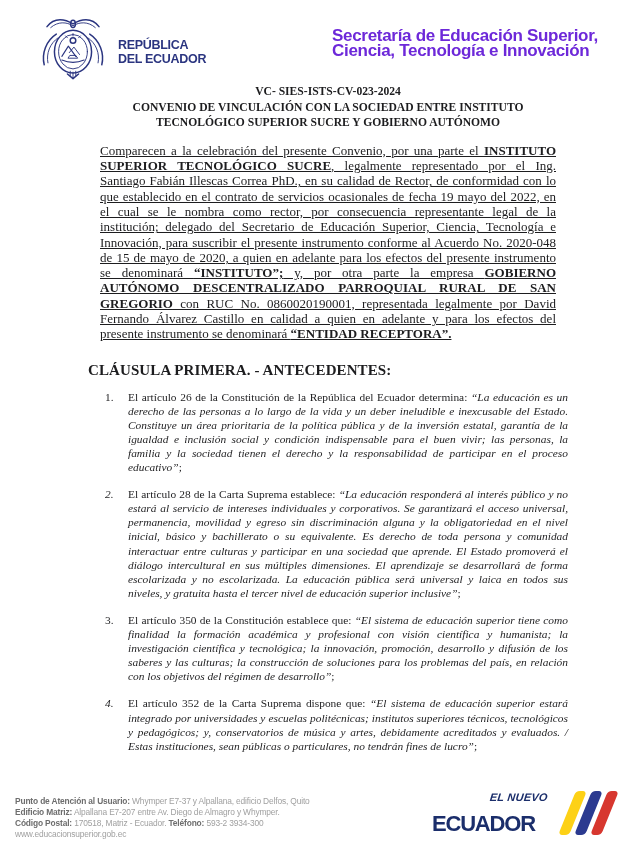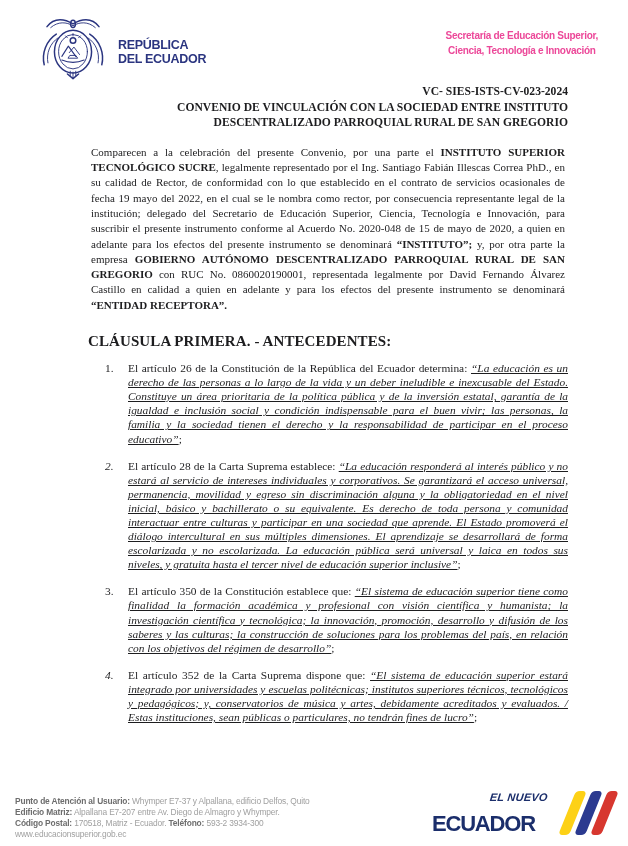--- a/index.html
+++ b/index.html
@@ -11,36 +11,36 @@
   
   .header{position:absolute;top:10px;left:34px;right:30px;height:72px;}
   .crest{position:absolute;left:0;top:2px;}
   .brand-text{
     position:absolute;left:84px;top:28px;
     font-family:"Liberation Sans","DejaVu Sans",sans-serif;
     font-weight:bold;font-size:12.5px;line-height:14px;
     letter-spacing:-0.3px;color:#2b3580;
   }
   .secretary{
-    position:absolute;right:0;top:18px;text-align:center;
+    position:absolute;right:0;top:18px;text-align:left;
     font-family:"Liberation Sans","DejaVu Sans",sans-serif;
-    font-weight:bold;font-size:10px;line-height:15px;
-    letter-spacing:-0.3px;color:#ec4899;
+    font-weight:bold;font-size:17px;line-height:15px;
+    letter-spacing:-0.3px;color:#6d28d9;
   }
   
   .doc-main{position:absolute;left:88px;width:480px;top:84px;}
-  .doc-title{text-align:right;font-weight:bold;font-size:11.6px;line-height:15.6px;margin-bottom:14px;}
-  .para{margin:3px;text-align:justify;font-size:11px;line-height:15.3px;}
+  .doc-title{text-align:center;font-weight:bold;font-size:11.6px;line-height:15.6px;margin-bottom:7px;}
+  .para{margin:12px;text-align:justify;font-size:13px;line-height:15.3px;text-decoration:underline;}
   .clause-heading{margin:20px 0 11px 0;font-size:15px;font-weight:bold;letter-spacing:0.1px;}
   .clause-list{margin:0;padding:0;list-style:none;}
   .clause-item{position:relative;padding-left:40px;margin-bottom:13px;text-align:justify;font-size:11.4px;line-height:14.1px;}
   .item-num{position:absolute;left:17px;top:0;}
   .clause-item:nth-child(2n) .item-num{font-style:italic;}
   .b{font-weight:bold;}
-  .i{font-style:italic;text-decoration:underline;}
+  .i{font-style:italic;}
   
   .footer-left{
     position:absolute;left:15px;bottom:6px;
     font-family:"Liberation Sans","DejaVu Sans",sans-serif;
     font-size:8.4px;line-height:11px;letter-spacing:-0.15px;color:#a0a0a0;
   }
   .lab{font-weight:bold;color:#6d6d6d;}
   .footer-logo{position:absolute;right:16px;bottom:8px;width:180px;height:48px;}
   .logo-elnuevo{
     position:absolute;top:1px;left:58px;
@@ -100,21 +100,21 @@
     <div class="secretary">
       <div>Secretaría de Educación Superior,</div>
       <div>Ciencia, Tecnología e Innovación</div>
     </div>
   </div>
 
   <div class="doc-main">
     <div class="doc-title">
       <div>VC- SIES-ISTS-CV-023-2024</div>
       <div>CONVENIO DE VINCULACIÓN CON LA SOCIEDAD ENTRE INSTITUTO</div>
-      <div>DESCENTRALIZADO PARROQUIAL RURAL DE SAN GREGORIO</div>
+      <div>TECNOLÓGICO SUPERIOR SUCRE Y GOBIERNO AUTÓNOMO</div>
     </div>
 
     <p class="para"><span>Comparecen a la celebración del presente Convenio, por una parte el </span><span class="b">INSTITUTO SUPERIOR TECNOLÓGICO SUCRE</span><span>, legalmente representado por el Ing. Santiago Fabián Illescas Correa PhD., en su calidad de Rector, de conformidad con lo que establecido en el contrato de servicios ocasionales de fecha 19 mayo del 2022, en el cual se le nombra como rector, por consecuencia representante legal de la institución; delegado del Secretario de Educación Superior, Ciencia, Tecnología e Innovación, para suscribir el presente instrumento conforme al Acuerdo No. 2020-048 de 15 de mayo de 2020, a quien en adelante para los efectos del presente instrumento se denominará </span><span class="b">“INSTITUTO”;</span><span> y, por otra parte la empresa </span><span class="b">GOBIERNO AUTÓNOMO DESCENTRALIZADO PARROQUIAL RURAL DE SAN GREGORIO</span><span> con RUC No. 0860020190001, representada legalmente por David Fernando Álvarez Castillo en calidad a quien en adelante y para los efectos del presente instrumento se denominará </span><span class="b">“ENTIDAD RECEPTORA”.</span></p>
 
     <h3 class="clause-heading">CLÁUSULA PRIMERA. - ANTECEDENTES:</h3>
 
     <ol class="clause-list">
       <li class="clause-item">
         <span class="item-num">1.</span>
         <span class="item-text"><span>El artículo 26 de la Constitución de la República del Ecuador determina: </span><span class="i">“La educación es un derecho de las personas a lo largo de la vida y un deber ineludible e inexcusable del Estado. Constituye un área prioritaria de la política pública y de la inversión estatal, garantía de la igualdad e inclusión social y condición indispensable para el buen vivir; las personas, la familia y la sociedad tienen el derecho y la responsabilidad de participar en el proceso educativo”</span><span>;</span></span>

